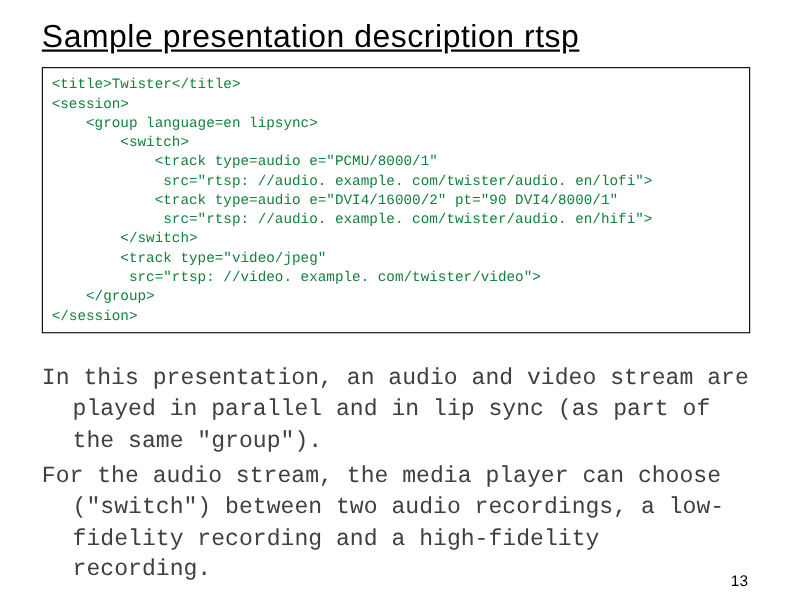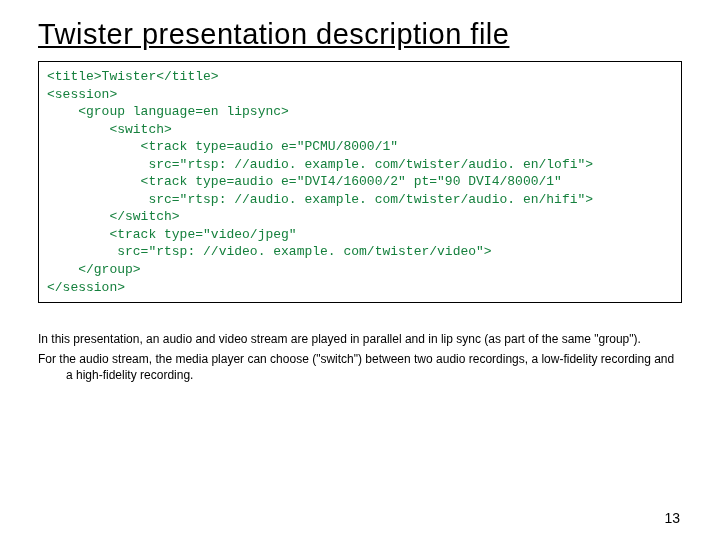--- a/index.html
+++ b/index.html
@@ -24,43 +24,43 @@
       border: 1px solid #000;
       padding: 6px 8px 6px 8px;
       font-family: 'Courier New', Courier, monospace;
       font-size: 13px;
       line-height: 1.35;
       color: #15803d;
       white-space: pre;
       margin-bottom: 28px;
     }
     .body-text {
-      font-family: Liberation Sans, sans-serif;
-      font-size: 12px;
+      font-family: Liberation Mono, monospace;
+      font-size: 21px;
       line-height: 1.35;
-      color: #000000;
+      color: #404040;
     }
     .body-text p {
       margin-bottom: 4px;
       padding-left: 28px;
       text-indent: -28px;
     }
     .page-num {
       position: absolute;
-      bottom: 14px;
+      bottom: 4px;
       right: 40px;
       font-family: 'Comic Sans MS', cursive, sans-serif;
       font-size: 14px;
       color: #000;
     }
   </style>
 </head>
 <body>
 
-<h1 class="title">Twister presentation description file</h1>
+<h1 class="title">Sample presentation description rtsp</h1>
 
 <div class="code-box">&lt;title&gt;Twister&lt;/title&gt;
 &lt;session&gt;
     &lt;group language=en lipsync&gt;
         &lt;switch&gt;
             &lt;track type=audio e="PCMU/8000/1"
              src="rtsp: //audio. example. com/twister/audio. en/lofi"&gt;
             &lt;track type=audio e="DVI4/16000/2" pt="90 DVI4/8000/1"
              src="rtsp: //audio. example. com/twister/audio. en/hifi"&gt;
         &lt;/switch&gt;

